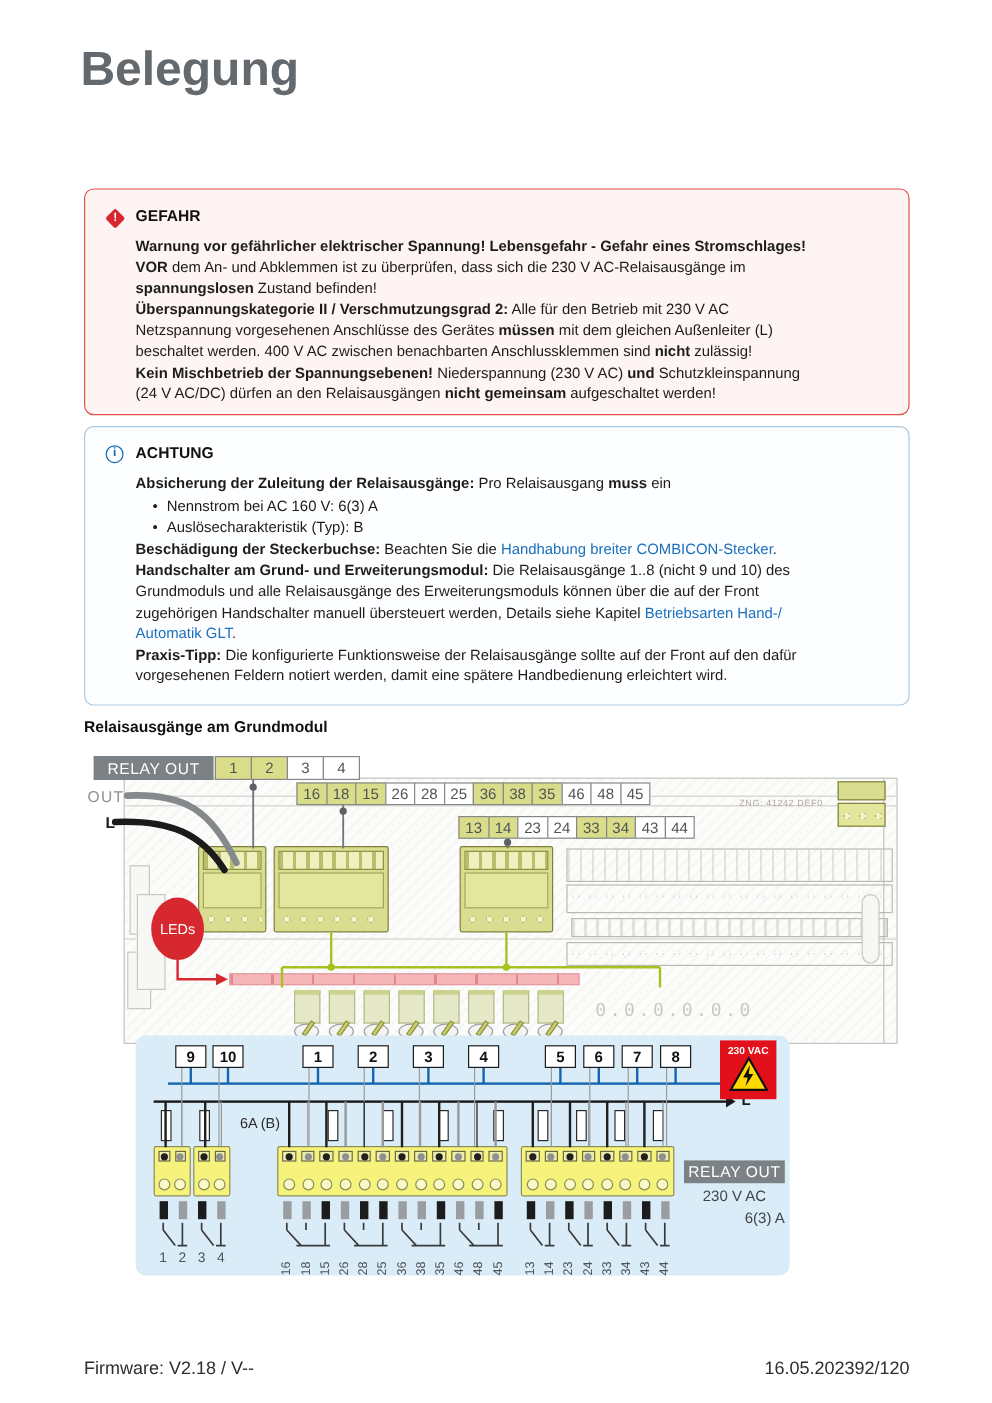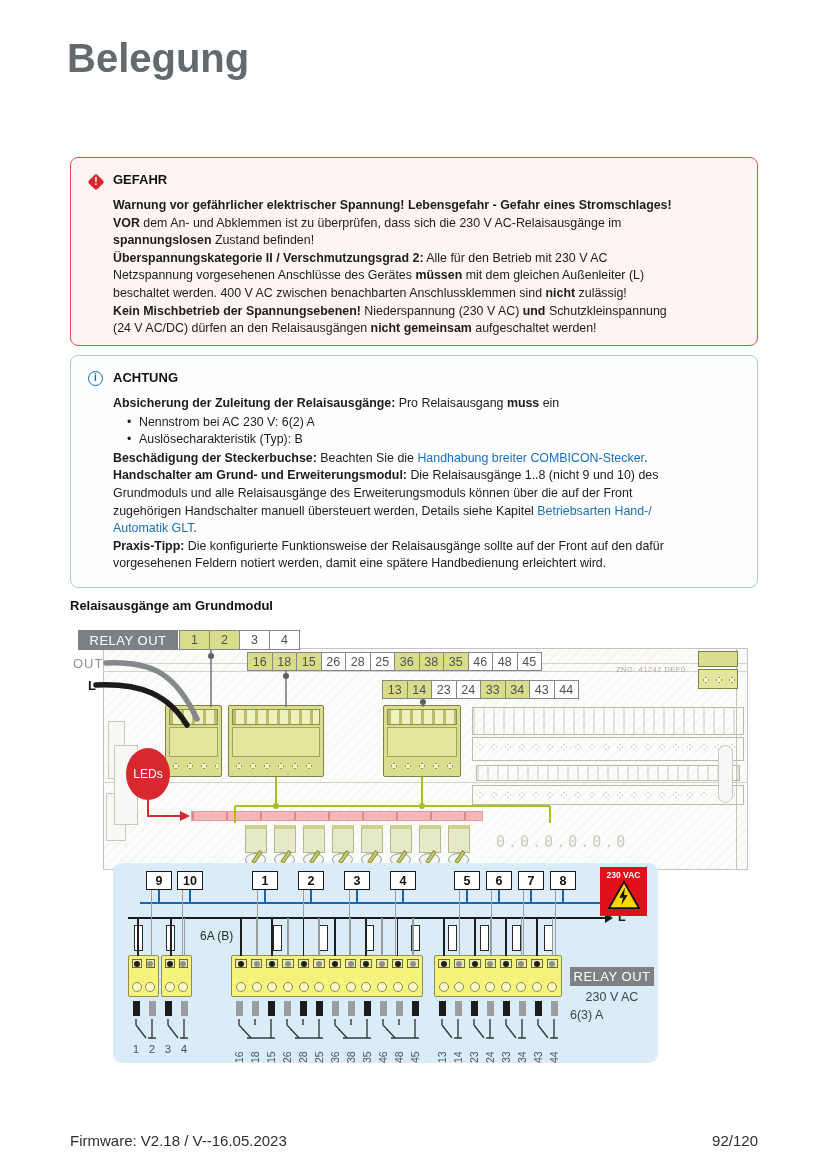--- a/index.html
+++ b/index.html
@@ -109,24 +109,24 @@
   .ctrow{position:absolute;top:155px;display:flex}
   .ctrow svg{display:block}
   .vnums{position:absolute;top:176px;display:flex}
   .vnum{width:16px;height:24px;writing-mode:vertical-rl;transform:rotate(180deg);font-size:10.5px;color:#4f5356;display:flex;align-items:center;justify-content:flex-start;line-height:14px}
   .g1nums{position:absolute;left:15px;top:180px;width:64px;display:flex}
   .g1nums span{flex:1;text-align:center;font-size:11.5px;color:#4f5356}
   .hazard{position:absolute;left:487px;top:4px;width:47px;height:49px;background:#e2101a;display:flex;flex-direction:column;align-items:center}
   .hazard .t{color:#fff;font-size:8.5px;font-weight:bold;margin-top:3px}
   .relayout2{position:absolute;left:457px;top:104px;width:84px;height:19px;background:#7b8184;color:#fff;font-size:13px;display:flex;align-items:center;justify-content:center;letter-spacing:.5px}
   .volt{position:absolute;left:457px;top:127px;width:84px;text-align:center;font-size:12.5px;color:#3f4447}
-  .curr{position:absolute;left:457px;top:145px;width:84px;text-align:left;font-size:12.5px;color:#3f4447}
+  .curr{position:absolute;left:457px;top:145px;width:84px;text-align:right;font-size:12.5px;color:#3f4447}
   
   .footer{left:70px;top:1132px;width:688px;display:flex;font-size:15px;color:#2e2e2e}
-  .footer .fc{flex:1;text-align:left}
+  .footer .fc{flex:1;text-align:right}
   .footer .fr{text-align:right}
 </style>
 </head>
 <body>
 
 <div class="page">
 
   <div class="abs logo">Belegung</div>
 
 
@@ -137,21 +137,21 @@
     <div class="boxtitle">GEFAHR</div>
     <div class="boxbody"><span class="b">Warnung vor gefährlicher elektrischer Spannung! Lebensgefahr - Gefahr eines Stromschlages!</span><br><span class="b">VOR</span><span> dem An- und Abklemmen ist zu überprüfen, dass sich die 230 V AC-Relaisausgänge im</span><br><span class="b">spannungslosen</span><span> Zustand befinden!</span><br><span class="b">Überspannungskategorie II / Verschmutzungsgrad 2:</span><span> Alle für den Betrieb mit 230 V AC</span><br><span>Netzspannung vorgesehenen Anschlüsse des Gerätes </span><span class="b">müssen</span><span> mit dem gleichen Außenleiter (L)</span><br><span>beschaltet werden. 400 V AC zwischen benachbarten Anschlussklemmen sind </span><span class="b">nicht</span><span> zulässig!</span><br><span class="b">Kein Mischbetrieb der Spannungsebenen!</span><span> Niederspannung (230 V AC) </span><span class="b">und</span><span> Schutzkleinspannung</span><br><span>(24 V AC/DC) dürfen an den Relaisausgängen </span><span class="b">nicht gemeinsam</span><span> aufgeschaltet werden!</span></div>
   </div>
 
   <div class="abs msgbox notice">
     <span class="nicon"><span>i</span></span>
     <div class="boxtitle">ACHTUNG</div>
     <div class="boxbody">
       <div><span class="b">Absicherung der Zuleitung der Relaisausgänge:</span><span> Pro Relaisausgang </span><span class="b">muss</span><span> ein</span><br></div>
       <ul class="bullets">
-          <li>Nennstrom bei AC 230 V: 6(2) A</li>
+          <li>Nennstrom bei AC 160 V: 6(3) A</li>
           <li>Auslösecharakteristik (Typ): B</li>
         </ul>
       <div><span class="b">Beschädigung der Steckerbuchse:</span><span> Beachten Sie die </span><span class="link">Handhabung breiter COMBICON-Stecker</span><span>.</span><br><span class="b">Handschalter am Grund- und Erweiterungsmodul:</span><span> Die Relaisausgänge 1..8 (nicht 9 und 10) des</span><br><span>Grundmoduls und alle Relaisausgänge des Erweiterungsmoduls können über die auf der Front</span><br><span>zugehörigen Handschalter manuell übersteuert werden, Details siehe Kapitel </span><span class="link">Betriebsarten Hand-/</span><br><span class="link">Automatik GLT</span><span>.</span><br><span class="b">Praxis-Tipp:</span><span> Die konfigurierte Funktionsweise der Relaisausgänge sollte auf der Front auf den dafür</span><br><span>vorgesehenen Feldern notiert werden, damit eine spätere Handbedienung erleichtert wird.</span></div>
     </div>
   </div>
 
   <div class="abs dh">Relaisausgänge am Grundmodul</div>
 
   <div class="abs diag">
 

